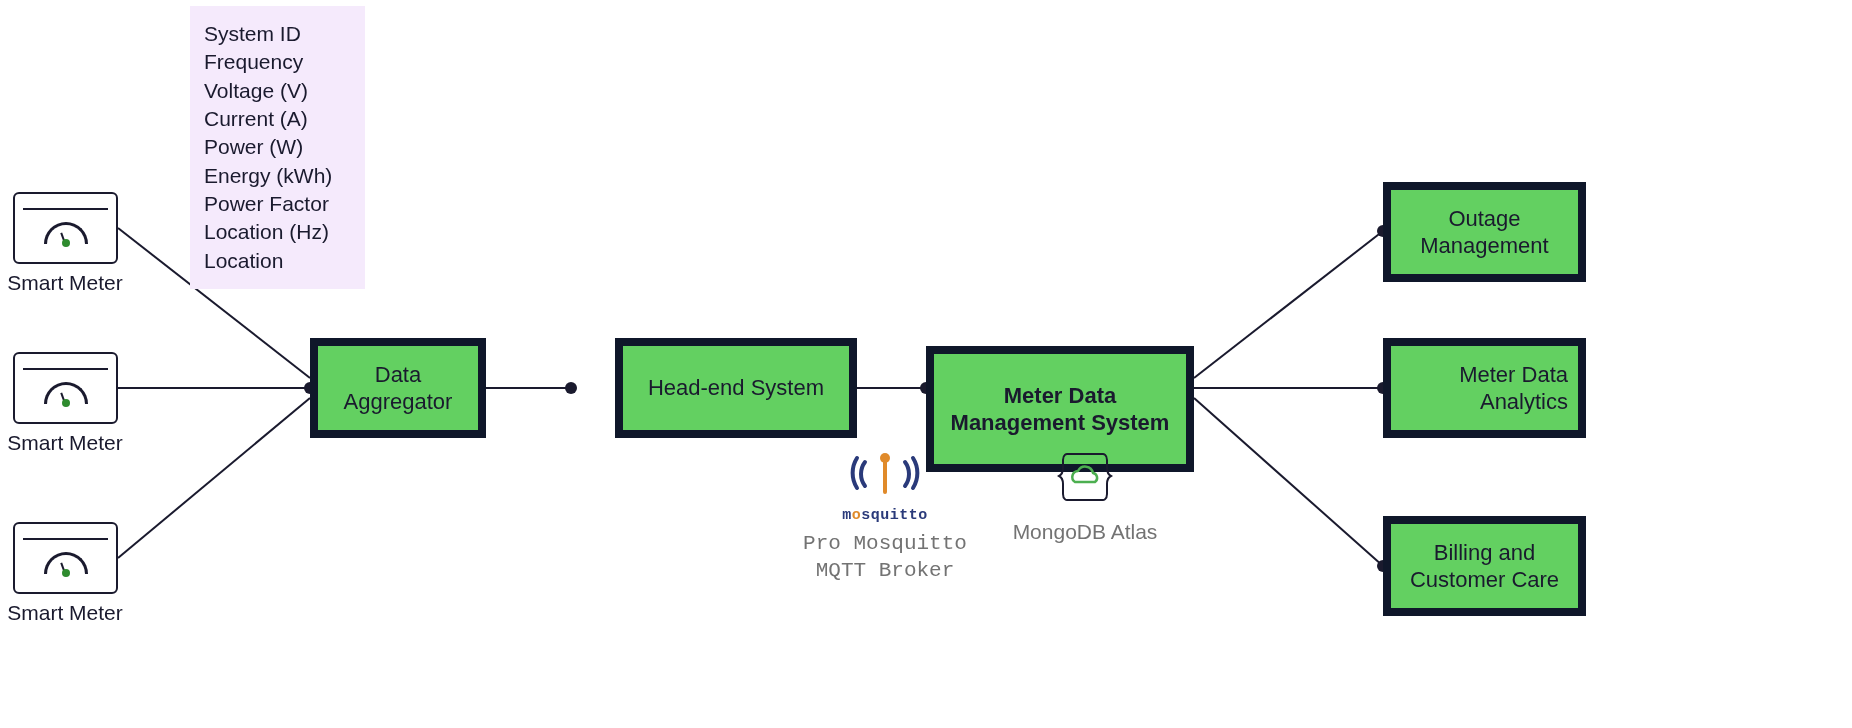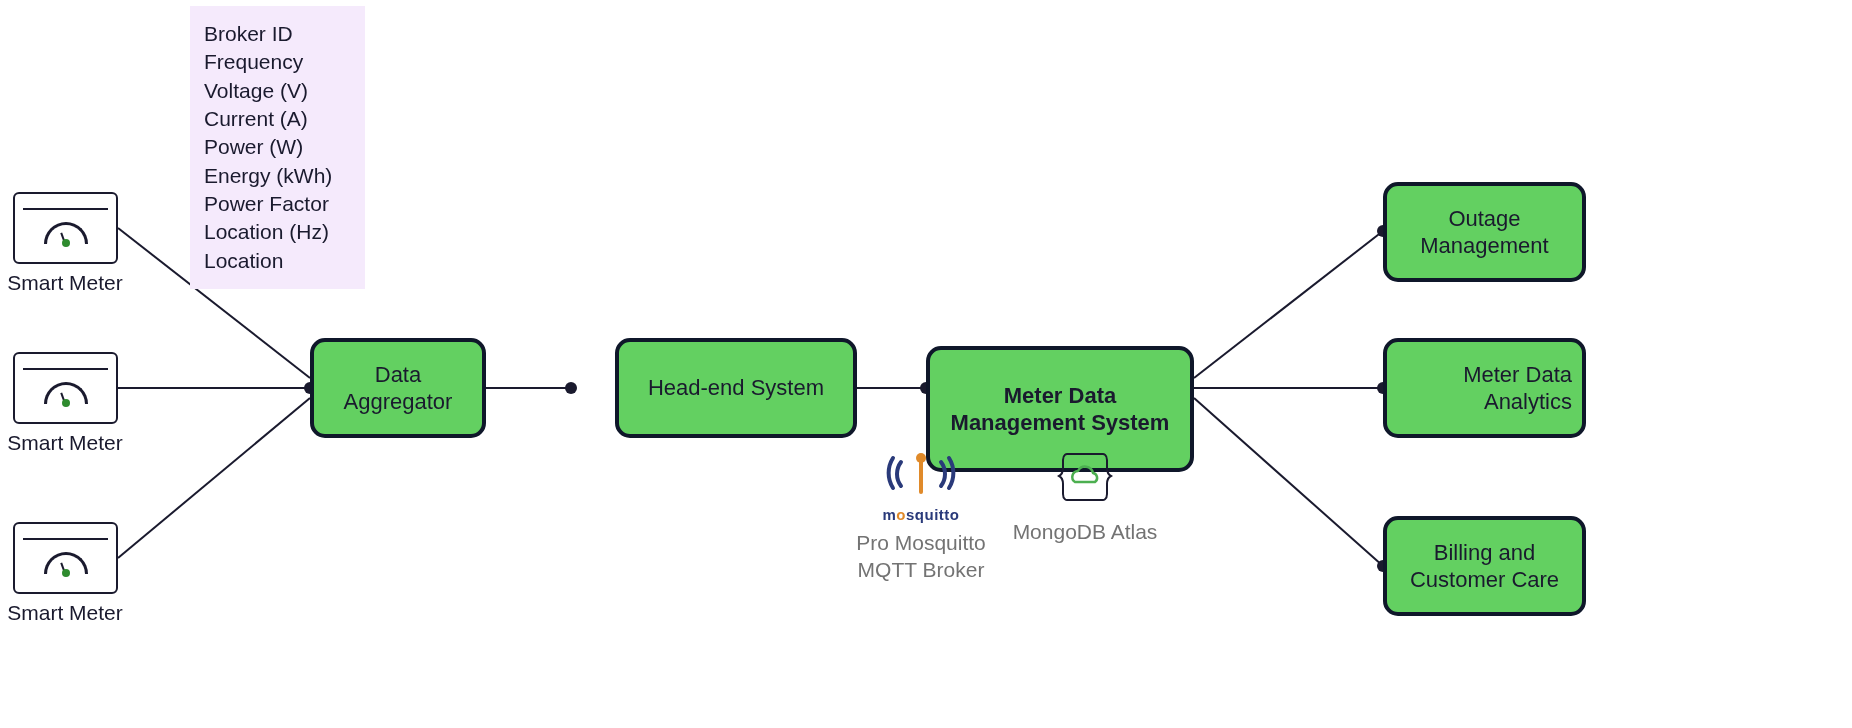--- a/index.html
+++ b/index.html
@@ -11,22 +11,22 @@
     font-family: "Segoe UI", "Helvetica Neue", Arial, sans-serif;
     color: #1a1a2e;
   }
   .canvas {
     position: relative;
     width: 1852px;
     height: 728px;
   }
   .node-box {
     position: absolute;
-    border: 4px solid #0f172a;
-    border-radius: 15px;
+    border: 8px solid #0f172a;
+    border-radius: 0;
     display: flex;
     align-items: center;
     justify-content: center;
     text-align: center;
     font-size: 22px;
     line-height: 1.25;
     box-sizing: border-box;
     padding: 6px 10px;
   }
   .green { background: #63d061; }
@@ -153,21 +153,21 @@
 
   <div class="meter-box" style="left:13px; top:522px;">
     <div class="bar"></div>
     <div class="gauge">
         <div class="needle"></div>
       </div>
   </div>
   <div class="label" style="left:-5px; top:601px; width:140px;">Smart Meter</div>
 
   <div class="data-schema" style="left:190px; top:6px; width:175px;">
-    <div>Broker ID</div>
+    <div>System ID</div>
     <div>Frequency</div>
     <div>Voltage (V)</div>
     <div>Current (A)</div>
     <div>Power (W)</div>
     <div>Energy (kWh)</div>
     <div>Power Factor</div>
     <div>Location (Hz)</div>
     <div>Location</div>
   </div>
 
@@ -188,21 +188,21 @@
   </div>
 
   <div class="node-box green" style="left:1383px; top:338px; width:203px; height:100px;text-align:right;">
     <span>Meter Data Analytics</span>
   </div>
 
   <div class="node-box green" style="left:1383px; top:516px; width:203px; height:100px;">
     <span>Billing and Customer Care</span>
   </div>
 
-  <div class="logo-block" style="left:831px; top:448px; width:180px;">
+  <div class="logo-block" style="left:795px; top:448px; width:180px;font-family:Liberation Mono, monospace;">
     <svg width="80" height="56" viewBox="0 0 80 56">
 
       <path d="M 12 40 A 28 28 0 0 1 12 10" stroke="#2a3a7a" stroke-width="4" fill="none" stroke-linecap="round"></path>
       <path d="M 20 38 A 20 20 0 0 1 20 14" stroke="#2a3a7a" stroke-width="4" fill="none" stroke-linecap="round"></path>
       <path d="M 68 40 A 28 28 0 0 0 68 10" stroke="#2a3a7a" stroke-width="4" fill="none" stroke-linecap="round"></path>
       <path d="M 60 38 A 20 20 0 0 0 60 14" stroke="#2a3a7a" stroke-width="4" fill="none" stroke-linecap="round"></path>
 
       <line x1="40" y1="12" x2="40" y2="44" stroke="#e08a2a" stroke-width="4" stroke-linecap="round"></line>
       <circle cx="40" cy="10" r="5" fill="#e08a2a"></circle>
     </svg>

